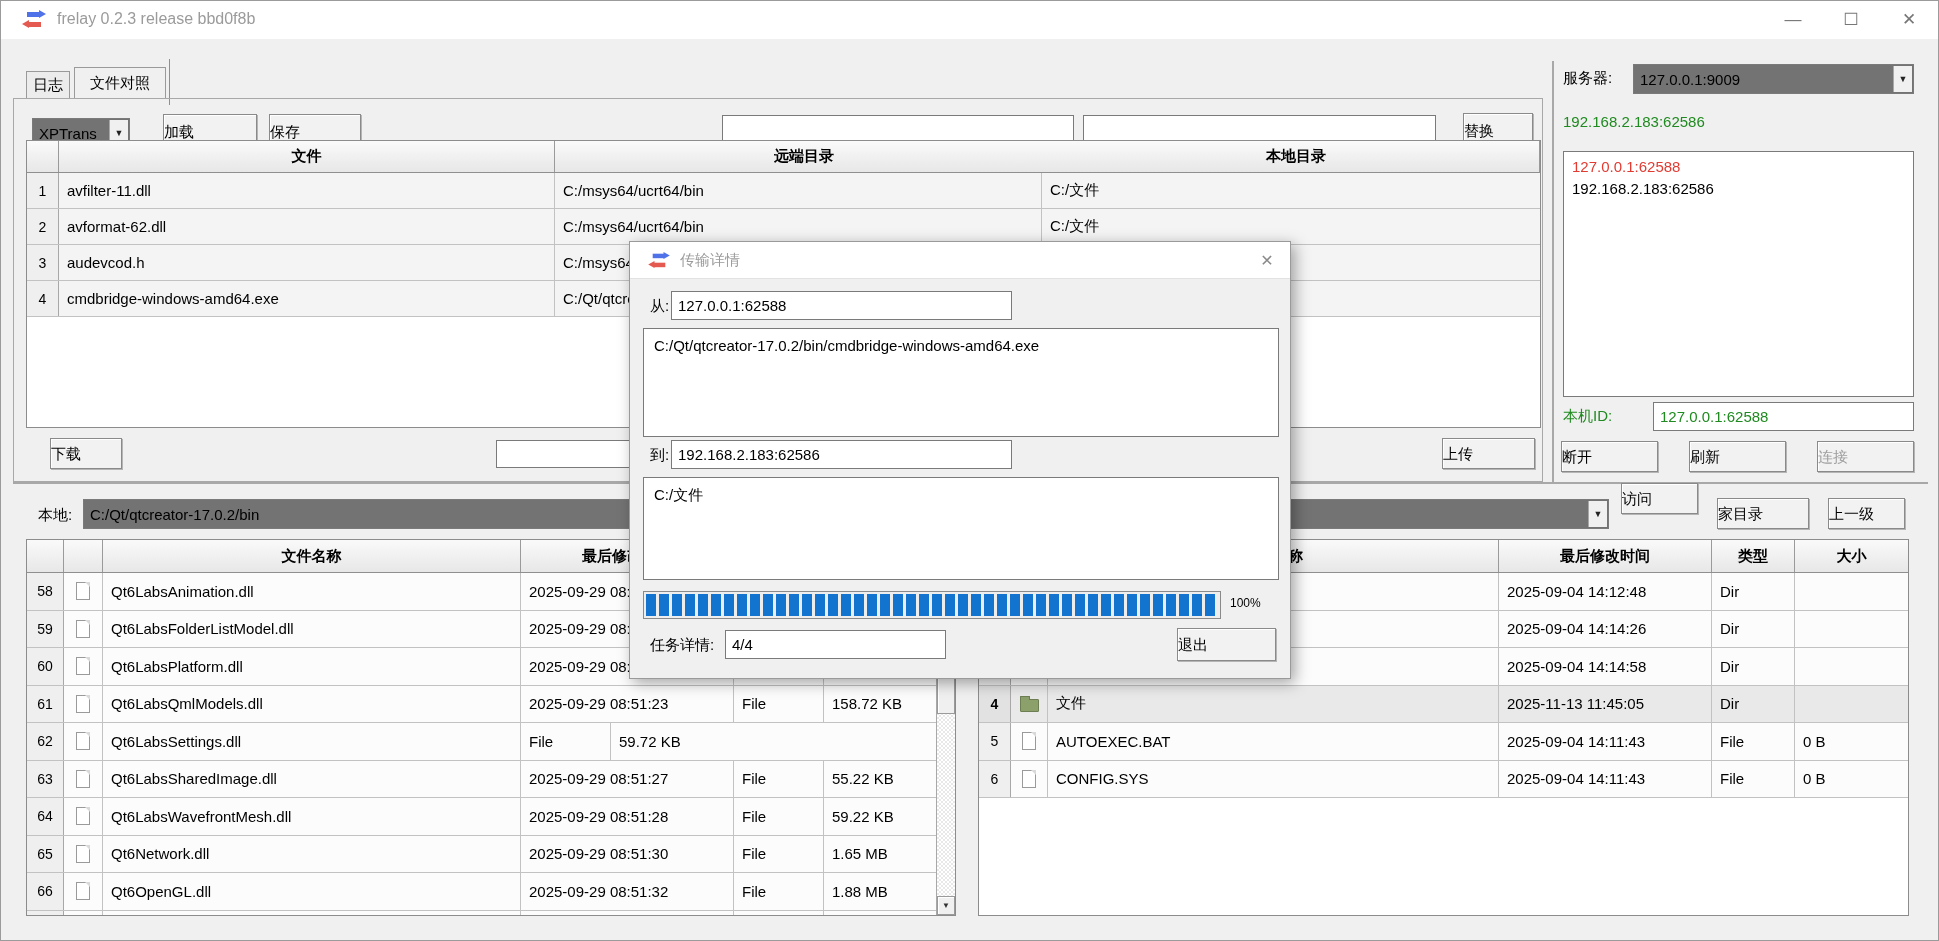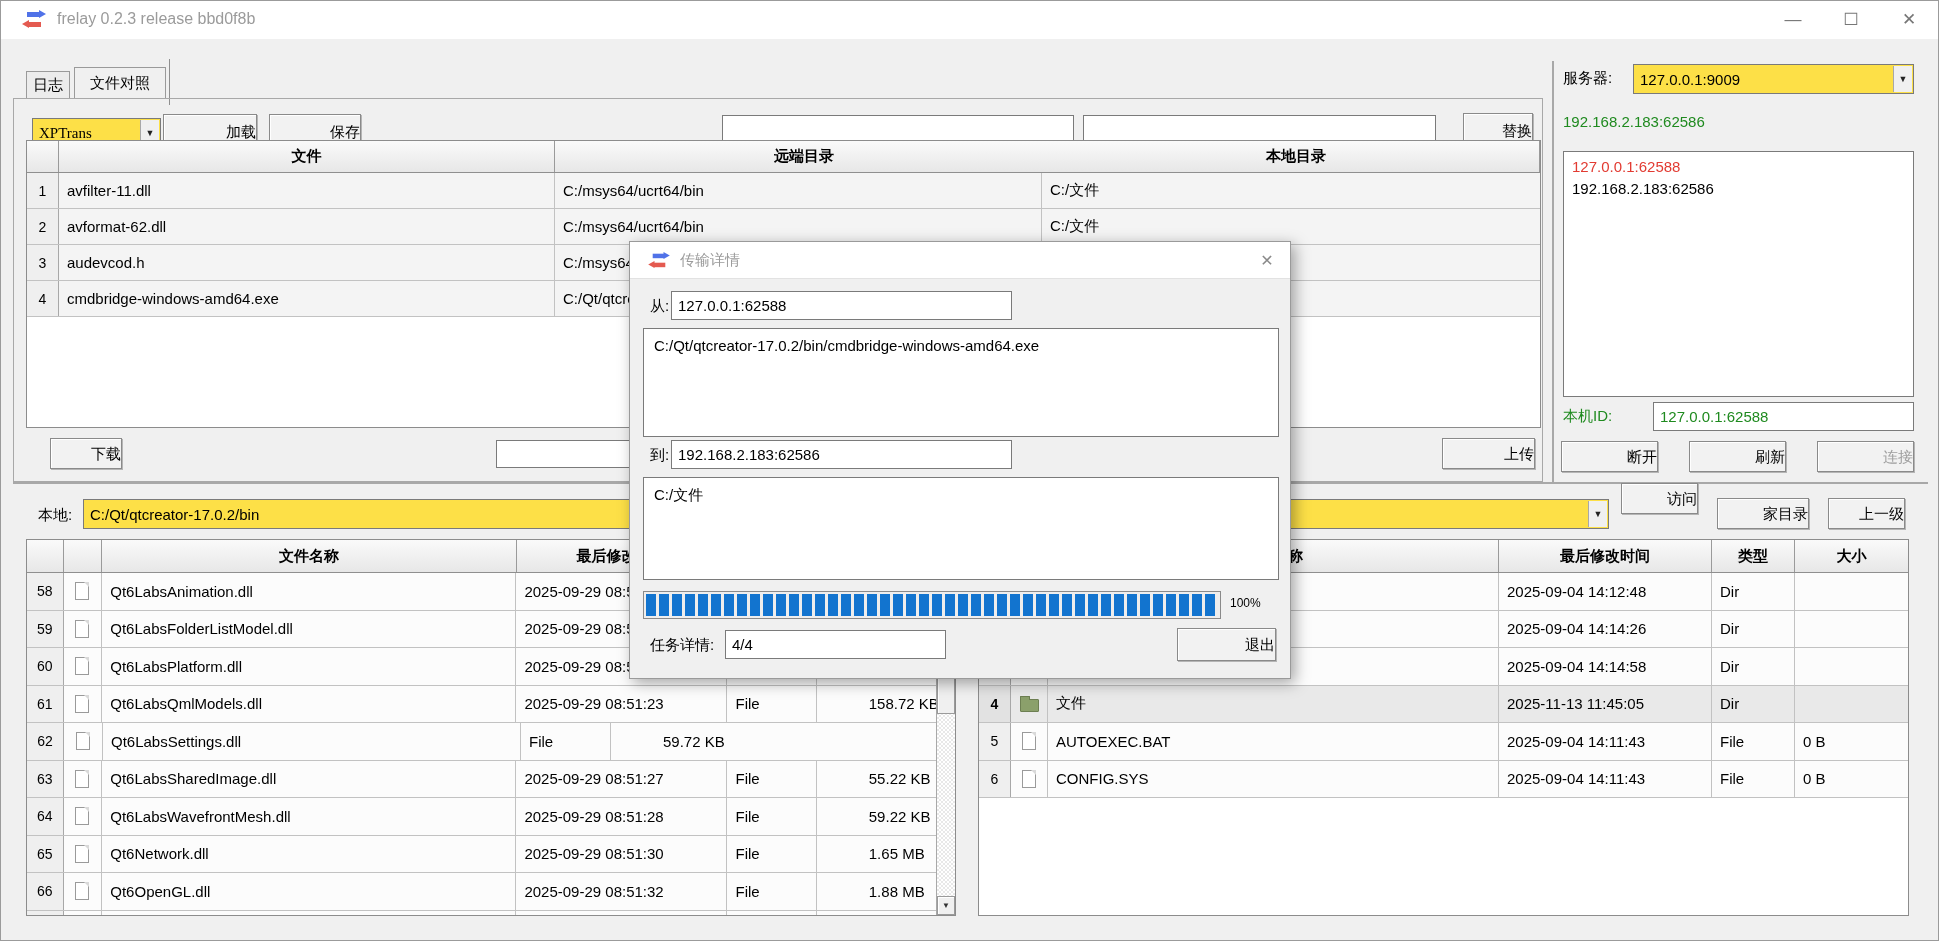--- a/index.html
+++ b/index.html
@@ -23,24 +23,24 @@
   .win-btn { position:absolute; top:0; width:58px; height:38px; text-align:center; line-height:38px; color:#777; font-size:17px; }
   .btn-min { right:116px; } .btn-max { right:58px; } .btn-close { right:0; }
 
   
   .tab { position:absolute; top:66px; height:32px; border:1px solid #9a9a9a; border-bottom:none; background:#f0f0f0; text-align:center; line-height:30px; font-size:15px; }
   .tab.inactive { top:70px; height:28px; line-height:26px; background:#ececec; }
   .tab-sep { position:absolute; left:168px; top:58px; width:1px; height:46px; background:#8f8f8f; }
   .panel-frame { position:absolute; left:12px; top:97px; width:1530px; height:384px; border:1px solid #a8a8a8; }
 
   
-  .cbtn { position:absolute; background:#f2f2f2; border:1px solid #8a8a8a; box-shadow:inset 1px 1px 0 #ffffff, 1px 1px 0 #b5b5b5; text-align:right; font-size:15px; color:#000; cursor:default; }
+  .cbtn { position:absolute; background:#f2f2f2; border:1px solid #8a8a8a; box-shadow:inset 1px 1px 0 #ffffff, 1px 1px 0 #b5b5b5; text-align:left; font-size:15px; color:#000; cursor:default; }
   .cbtn.disabled { color:#9f9f9f; }
   .cinput { position:absolute; background:#fff; border:1px solid #7a7a7a; padding:0 6px; font-size:15px; display:flex; align-items:center; white-space:nowrap; overflow:hidden; }
-  .combo { position:absolute; background:#fde047; border:1px solid #7a7a7a; font-size:15px; }
+  .combo { position:absolute; background:#737373; border:1px solid #7a7a7a; font-size:15px; }
   .combo .val { position:absolute; left:6px; top:0; bottom:0; right:22px; display:flex; align-items:center; white-space:nowrap; overflow:hidden; }
   .combo .dd { position:absolute; right:1px; top:1px; bottom:1px; width:19px; background:#f0f0f0; border-left:1px solid #a8a8a8; text-align:center; color:#222; font-size:9px; line-height:26px; }
 
   
   .gtable { position:absolute; background:#fff; border:1px solid #8c8c8c; overflow:hidden; }
   .thead { display:flex; background:linear-gradient(#fafafa,#e7e7e7); border-bottom:1px solid #8f8f8f; font-weight:bold; }
   .thead .cell { display:flex; align-items:center; justify-content:center; border-right:1px solid #9a9a9a; }
   .trow { display:flex; border-bottom:1px solid #c2c2c2; background:#f6f6f6; }
   .trow .cell { display:flex; align-items:center; border-right:1px solid #c2c2c2; padding:0 8px; white-space:nowrap; overflow:hidden; }
   .trow .c-num, .thead .c-num { justify-content:center; padding:0; background:#efefef; border-right:1px solid #a8a8a8; font-size:14px; }
@@ -52,21 +52,21 @@
   #map-table .thead { height:32px; }
   #map-table .trow { height:36px; background:#f4f4f4; }
   .mtc-num { width:32px; } .mtc-file { width:496px; } .mtc-loc { width:487px; } .mtc-rem { flex:1; border-right:none !important; }
 
   
   #local-table { left:25px; top:538px; width:930px; height:377px; }
   #remote-table { left:977px; top:538px; width:931px; height:377px; }
   #local-table .thead, #remote-table .thead { height:33px; }
   #local-table .trow, #remote-table .trow { height:37.5px; background:#fcfcfc; }
   #remote-table .trow.sel { background:#e9e9e9; }
-  .ltc-num { width:37px; } .ltc-ic { width:39px; justify-content:center; padding:0 !important; } .ltc-name { width:418px; } .ltc-date { width:213px; } .ltc-type { width:90px; } .ltc-size { width:95px; border-right:none !important;margin-left:44px; }
+  .ltc-num { width:37px; } .ltc-ic { width:39px; justify-content:center; padding:0 !important; } .ltc-name { width:418px; } .ltc-date { width:213px; } .ltc-type { width:90px; } .ltc-size { width:95px; border-right:none !important; }
   .rtc-num { width:32px; } .rtc-ic { width:37px; justify-content:center; padding:0 !important; } .rtc-name { width:451px; } .rtc-date { width:213px; } .rtc-type { width:83px; } .rtc-size { flex:1; border-right:none !important; }
 
   
   .ic-doc { position:relative; width:14px; height:18px; background:#fff; border:1px solid #9a9a9a; }
   .ic-doc::after { content:""; position:absolute; right:-1px; top:-1px; width:0; height:0; border-left:5px solid transparent; border-top:5px solid #d9d9d9; }
   .ic-folder { position:relative; width:19px; height:13px; background:#8ba06b; border:1px solid #6d7f52; border-radius:1px; margin-top:3px; }
   .ic-folder::before { content:""; position:absolute; left:-1px; top:-4px; width:8px; height:3px; background:#8ba06b; border:1px solid #6d7f52; border-bottom:none; border-radius:1px 1px 0 0; }
 
   
   .vscroll { position:absolute; right:0; top:33px; bottom:0; width:19px; border-left:1px solid #a8a8a8;
@@ -116,21 +116,21 @@
     <div class="win-btn btn-min">—</div>
     <div class="win-btn btn-max">☐</div>
     <div class="win-btn btn-close">✕</div>
   </div>
 
   <div class="tab inactive" style="left:25px;width:44px;">日志</div>
   <div class="tab" style="left:73px;width:92px;">文件对照</div>
   <div class="tab-sep"></div>
   <div class="panel-frame"></div>
 
-  <div class="combo" style="left:31px;top:117px;width:129px;height:30px;font-family:Liberation Serif, serif;">
+  <div class="combo" style="left:31px;top:117px;width:98px;height:30px;">
     <span class="val">XPTrans</span>
     <span class="dd">▼</span>
   </div>
   <div class="cbtn" style="left:162px;top:113px;width:94px;height:36px;line-height:34px;">加载</div>
   <div class="cbtn" style="left:268px;top:113px;width:92px;height:36px;line-height:34px;">保存</div>
   <div class="cinput" style="left:721px;top:114px;width:352px;height:31px;"></div>
   <div class="cinput" style="left:1082px;top:114px;width:353px;height:31px;"></div>
   <div class="cbtn" style="left:1462px;top:112px;width:70px;height:36px;line-height:34px;">替换</div>
 
   <div class="gtable" id="map-table">

